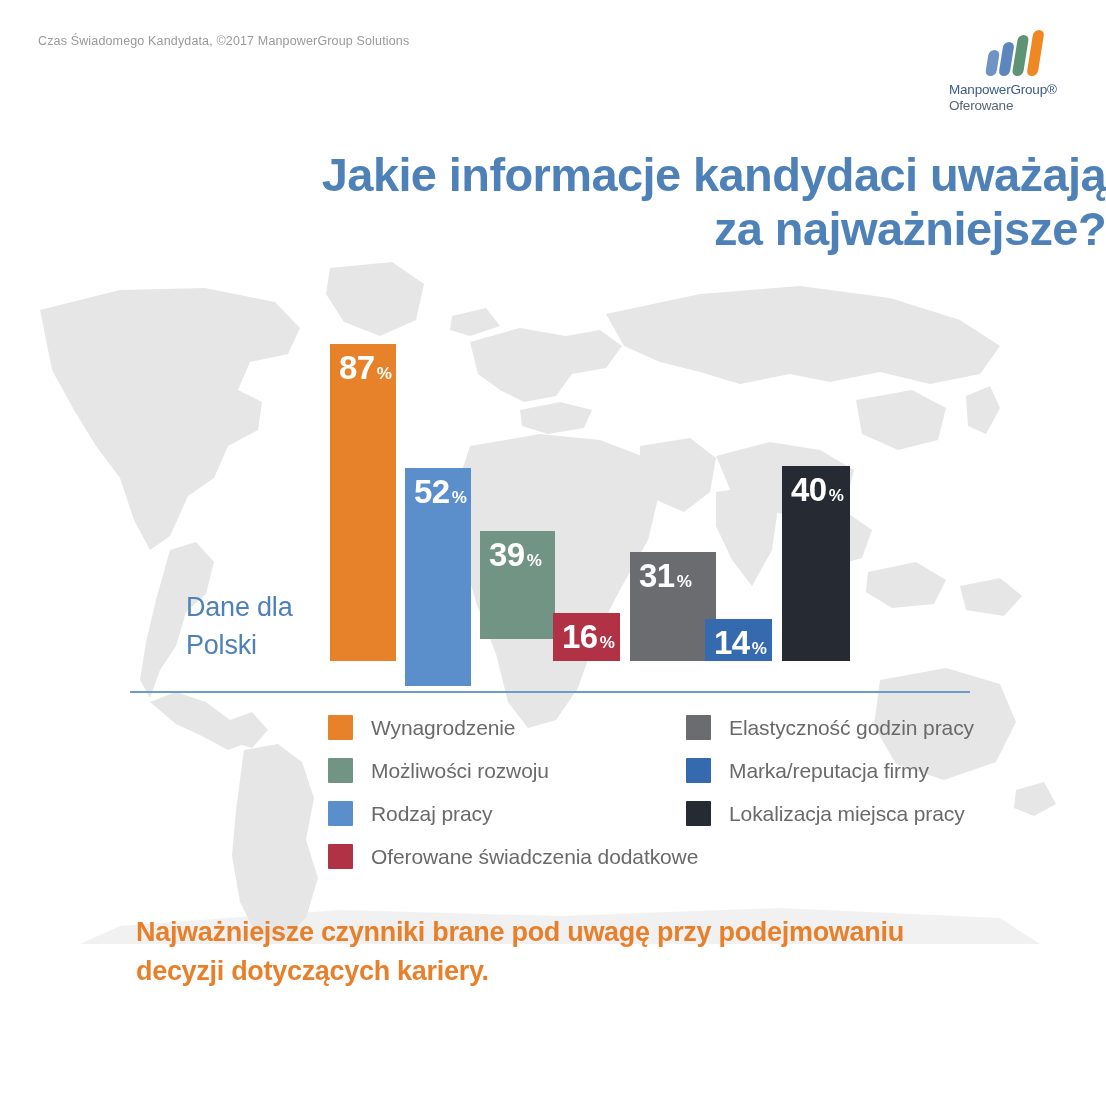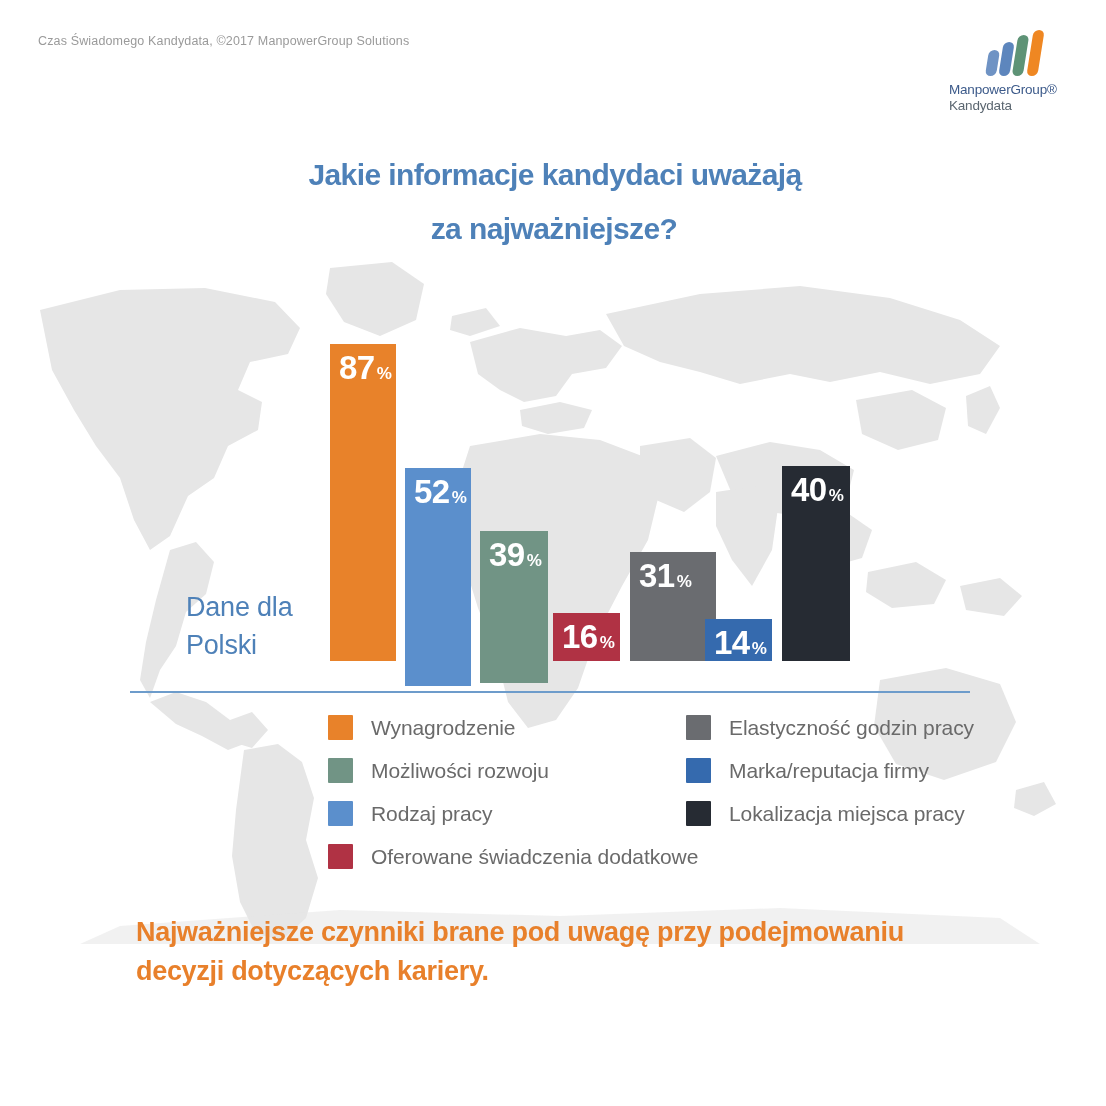--- a/index.html
+++ b/index.html
@@ -39,22 +39,22 @@
     font-size:13.5px;color:#3c5a8a;letter-spacing:-.2px;line-height:15px;
   }
   .logo-text2{
     position:absolute;left:0;top:68px;width:120px;
     font-size:13.5px;color:#5b6670;letter-spacing:-.2px;line-height:15px;
   }
 
   
   .title{
     position:absolute;left:0;top:148px;width:1106px;
-    text-align:center;z-index:5;
-    color:#4e81b8;font-weight:bold;font-size:30px;line-height:54px;
+    text-align:right;z-index:5;
+    color:#4e81b8;font-weight:bold;font-size:47px;line-height:54px;
     letter-spacing:-.6px;
   }
   .title .ln{display:block;}
   .title .ln1{padding-left:4px;}
   .title .ln2{padding-left:2px;}
 
   
   .chart{position:absolute;left:0;top:0;width:1106px;height:1106px;z-index:4;}
   .sidelabel{
     position:absolute;left:170px;top:588px;
@@ -157,41 +157,41 @@
   <div class="copyright">Czas Świadomego Kandydata, ©2017 ManpowerGroup Solutions</div>
 
   <div class="logo">
     <div class="logo-mark">
       <i class="b1"></i>
       <i class="b2"></i>
       <i class="b3"></i>
       <i class="b4"></i>
     </div>
     <div class="logo-text1">ManpowerGroup®</div>
-    <div class="logo-text2">Kandydata</div>
+    <div class="logo-text2">Oferowane</div>
   </div>
 
   <div class="title">
     <span class="ln ln1">Jakie informacje kandydaci uważają</span>
     <span class="ln ln2">za najważniejsze?</span>
   </div>
 
   <div class="chart">
     <div class="sidelabel">
       <span>Dane dla</span>
       <span>Polski</span>
     </div>
     <div id="bars-layer">
         <div class="bar" style="left: 330px; width: 66px; top: 344px; height: 317px; bottom: auto; background: rgb(232, 130, 42);">
           <div class="val"><span>87</span><em>%</em></div>
         </div>
         <div class="bar" style="left: 405px; width: 66px; top: 468px; height: 218px; bottom: auto; background: rgb(91, 143, 204);">
           <div class="val"><span>52</span><em>%</em></div>
         </div>
-        <div class="bar" style="left: 480px; width: 68px; top: 531px; height: 152px; bottom: auto; background: rgb(113, 148, 133);">
+        <div class="bar" style="left: 480px; width: 68px; top: 531px; height: 108px; bottom: auto; background: rgb(113, 148, 133); padding-left: 7px;">
           <div class="val"><span>39</span><em>%</em></div>
         </div>
         <div class="bar" style="left: 553px; width: 67px; top: 613px; height: 48px; bottom: auto; background: rgb(176, 50, 68);">
           <div class="val"><span>16</span><em>%</em></div>
         </div>
         <div class="bar" style="left: 630px; width: 86px; top: 552px; height: 109px; bottom: auto; background: rgb(106, 108, 112);">
           <div class="val"><span>31</span><em>%</em></div>
         </div>
         <div class="bar" style="left: 705px; width: 67px; top: 619px; height: 42px; bottom: auto; background: rgb(53, 106, 174);">
           <div class="val"><span>14</span><em>%</em></div>

